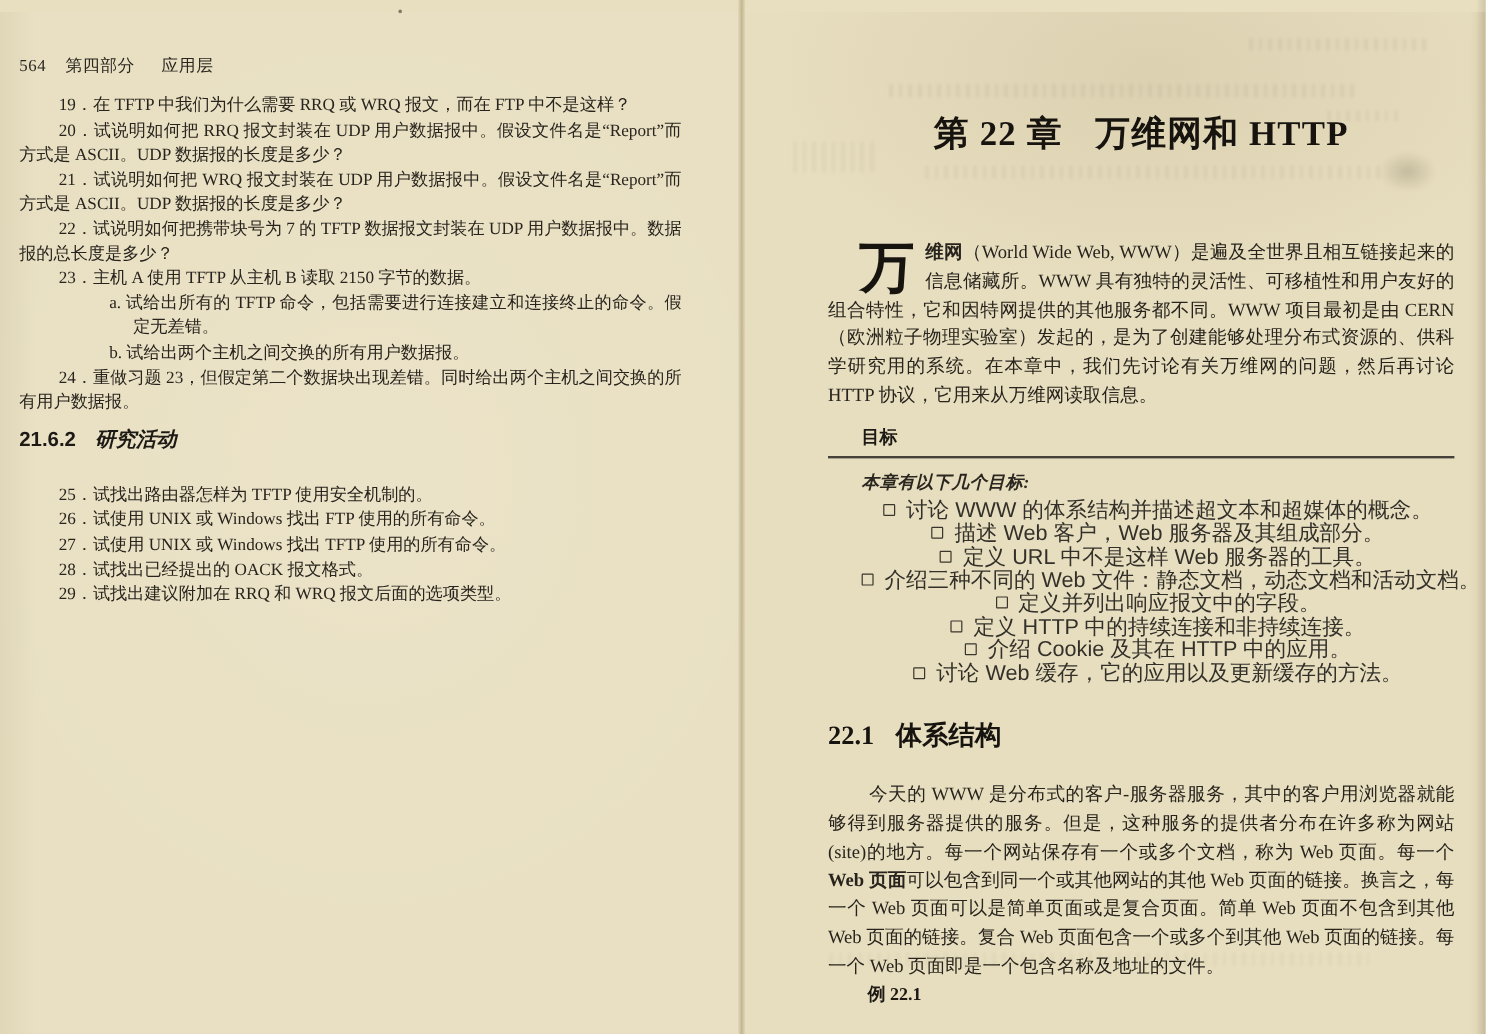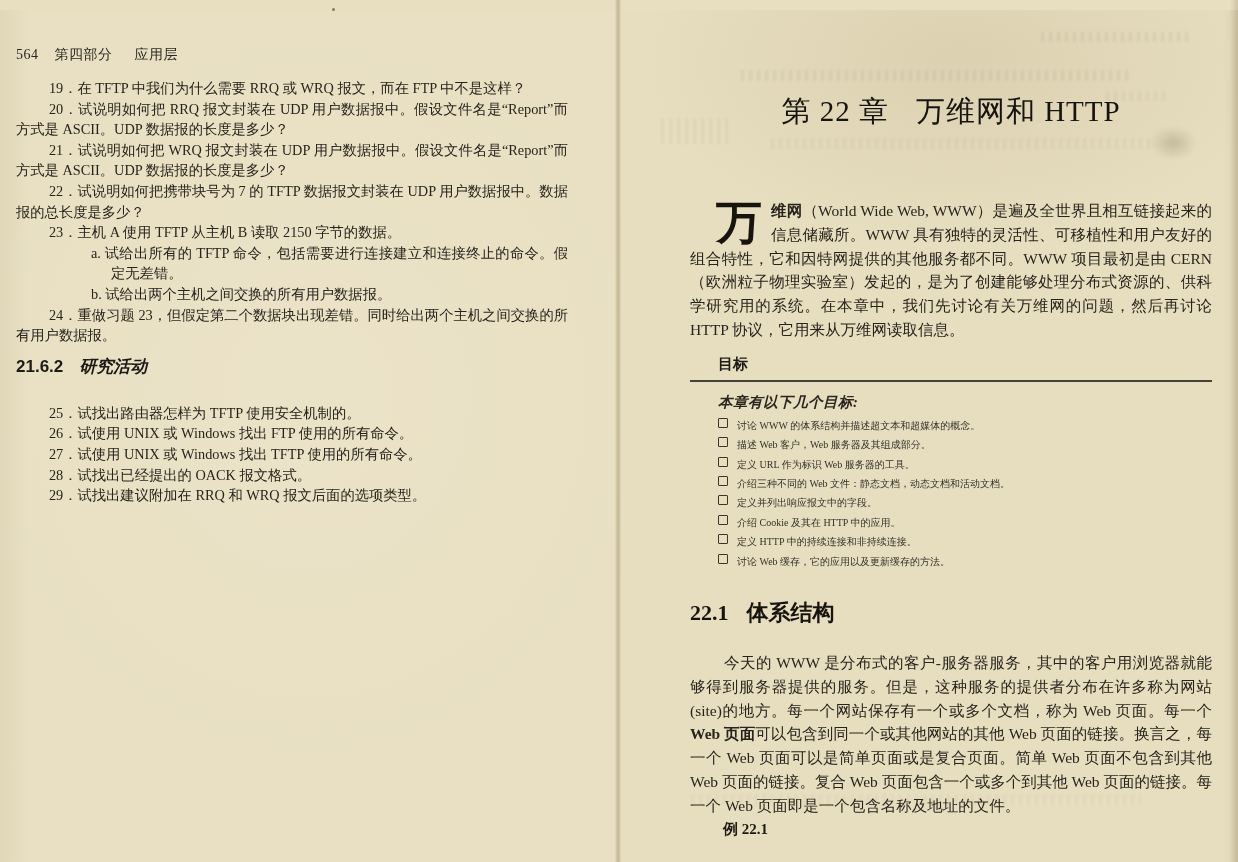--- a/index.html
+++ b/index.html
@@ -54,21 +54,21 @@
   .ex{margin:0;font-size:14.3px;line-height:20.6px;text-align:justify;}
   .ex-num{text-indent:2.3em;}
   .ex-sub{margin-left:95px;text-indent:-20px;}
   .lp-section{margin-top:9px;font-family:"Liberation Sans", sans-serif;font-weight:bold;font-size:17px;color:#1d1a15;}
   .lp-section .gap1{margin-left:16px;font-style:italic;}
   .research-list{margin-top:25px;}
 
   
   .rp-content{position:absolute;left:69px;top:0;width:522px;}
   .chapter-title{
-    margin-top:82px;text-align:center;font-weight:normal;font-size:29px;
+    margin-top:82px;text-align:center;font-weight:bold;font-size:29px;
     letter-spacing:1px;color:#17140f;white-space:nowrap;
   }
   .chapter-title .gap1{margin-left:27px;}
   .intro{margin:67px 0 0 0;font-size:15.5px;line-height:23.8px;text-align:justify;}
   .dropcap{
     float:left;font-size:46px;line-height:41px;font-weight:600;
     margin:3px 9px 0 26px;color:#17140f;
   }
   .intro b{font-weight:bold;}
 
@@ -76,22 +76,22 @@
   .obj-head{
     font-family:"Liberation Sans", sans-serif;font-weight:bold;font-size:15px;
     color:#1d1a15;padding:0 0 6px 28px;border-bottom:2px solid #46413a;
   }
   .obj-intro{
     margin:11px 0 4px 0;padding-left:28px;font-style:italic;font-size:14.5px;
     letter-spacing:.5px;color:#2b2720;font-weight:bold;
   }
   .obj-list{list-style:none;margin:0;padding:0 0 0 28px;}
   .obj-list li{
-    font-family:Liberation Serif, serif;font-size:10px;line-height:19.4px;
-    color:#33302a;white-space:nowrap;
+    font-family:Liberation Sans, sans-serif;font-size:18px;line-height:19.4px;
+    color:#33302a;white-space:nowrap;text-align:center;
   }
   .sq{
     display:inline-block;width:8px;height:8px;border:1.4px solid #3a352c;
     border-radius:1px;margin-right:9px;vertical-align:1px;background:transparent;
   }
 
   .rp-section{margin-top:27px;font-weight:bold;font-size:22px;color:#17140f;}
   .rp-section .gap1{margin-left:18px;}
   .body-para{margin:23px 0 0 0;font-size:15.5px;line-height:23.8px;text-align:justify;}
   .body-para.indent{text-indent:2.2em;}
@@ -155,31 +155,31 @@
 
     <div class="objectives">
       <div class="obj-head">目标</div>
       <p class="obj-intro">本章有以下几个目标:</p>
       <ul class="obj-list">
 
           <li><span class="sq"></span><span>讨论 WWW 的体系结构并描述超文本和超媒体的概念。</span></li>
 
           <li><span class="sq"></span><span>描述 Web 客户，Web 服务器及其组成部分。</span></li>
 
-          <li><span class="sq"></span><span>定义 URL 作为标识 Web 服务器的工具。</span></li>
+          <li><span class="sq"></span><span>定义 URL 中不是这样 Web 服务器的工具。</span></li>
 
           <li><span class="sq"></span><span>介绍三种不同的 Web 文件：静态文档，动态文档和活动文档。</span></li>
 
 
 
           <li><span class="sq"></span><span>定义并列出响应报文中的字段。</span></li>
 
+          <li><span class="sq"></span><span>定义 HTTP 中的持续连接和非持续连接。</span></li>
+
           <li><span class="sq"></span><span>介绍 Cookie 及其在 HTTP 中的应用。</span></li>
-
-          <li><span class="sq"></span><span>定义 HTTP 中的持续连接和非持续连接。</span></li>
 
           <li><span class="sq"></span><span>讨论 Web 缓存，它的应用以及更新缓存的方法。</span></li>
         </ul>
     </div>
 
     <div class="rp-section">
       <span>22.1</span><span class="gap1">体系结构</span>
     </div>
 
     <p class="body-para indent">

